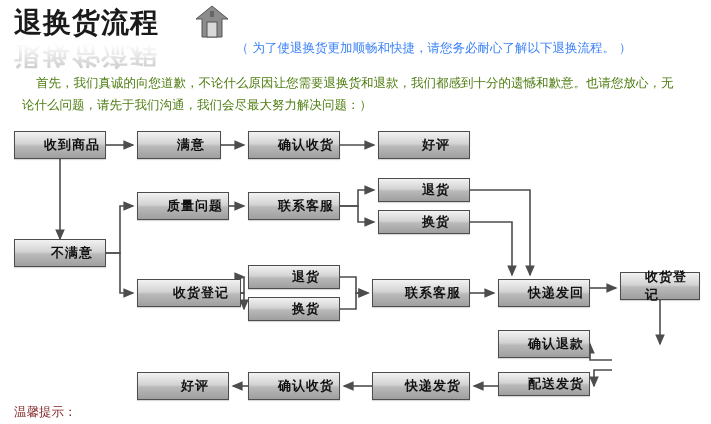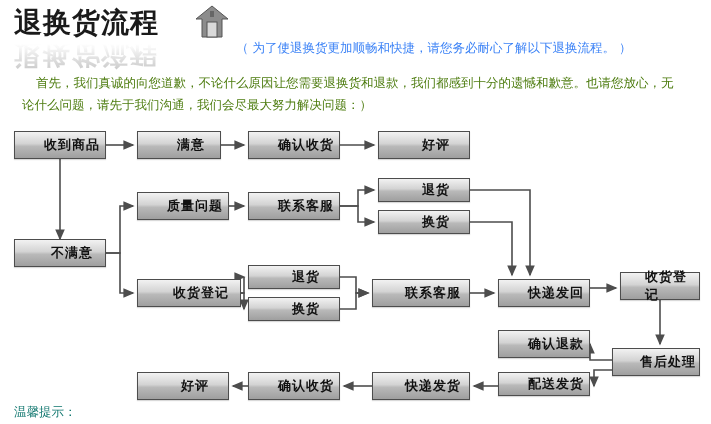--- a/index.html
+++ b/index.html
@@ -39,21 +39,21 @@
   }
 
   .intro{
     position:absolute;left:36px;top:72px;width:640px;
     font-size:12.5px;color:#4d7c0f;line-height:22px;
   }
   .intro .l2{display:block;margin-left:-14px;}
 
   .footer-note{
     position:absolute;left:14px;top:404px;
-    font-size:12.5px;color:#0f766e;
+    font-size:12.5px;color:#7f1d1d;
   }
 
   
   .node{
     position:absolute;
     box-sizing:border-box;
     border:1px solid #4d4d4d;
     background:linear-gradient(to bottom,#f2f2f2 0%,#d3d3d3 45%,#b9b9b9 55%,#9f9f9f 100%);
     color:#111;
     font-size:13px;
@@ -147,20 +147,19 @@
   <div class="node" style="left:378px;top:178px;width:92px;height:24px">退货</div>
   <div class="node" style="left:378px;top:210px;width:92px;height:24px">换货</div>
   <div class="node" style="left:14px;top:239px;width:92px;height:28px">不满意</div>
   <div class="node" style="left:137px;top:279px;width:104px;height:28px">收货登记</div>
   <div class="node" style="left:248px;top:265px;width:92px;height:24px">退货</div>
   <div class="node" style="left:248px;top:297px;width:92px;height:24px">换货</div>
   <div class="node" style="left:372px;top:279px;width:98px;height:28px">联系客服</div>
   <div class="node" style="left:498px;top:279px;width:92px;height:28px">快递发回</div>
   <div class="node" style="left:620px;top:272px;width:80px;height:28px">收货登记</div>
   <div class="node" style="left:498px;top:330px;width:92px;height:28px">确认退款</div>
-  <div class="node" style="left:612px;top:348px;width:88px;height:28px">售后处理</div>
   <div class="node" style="left:498px;top:372px;width:92px;height:24px">配送发货</div>
   <div class="node" style="left:372px;top:372px;width:98px;height:28px">快递发货</div>
   <div class="node" style="left:248px;top:372px;width:92px;height:28px">确认收货</div>
   <div class="node" style="left:137px;top:372px;width:92px;height:28px">好评</div>
 
   <div class="footer-note">温馨提示：</div>
 </div>
 
 </body></html>

